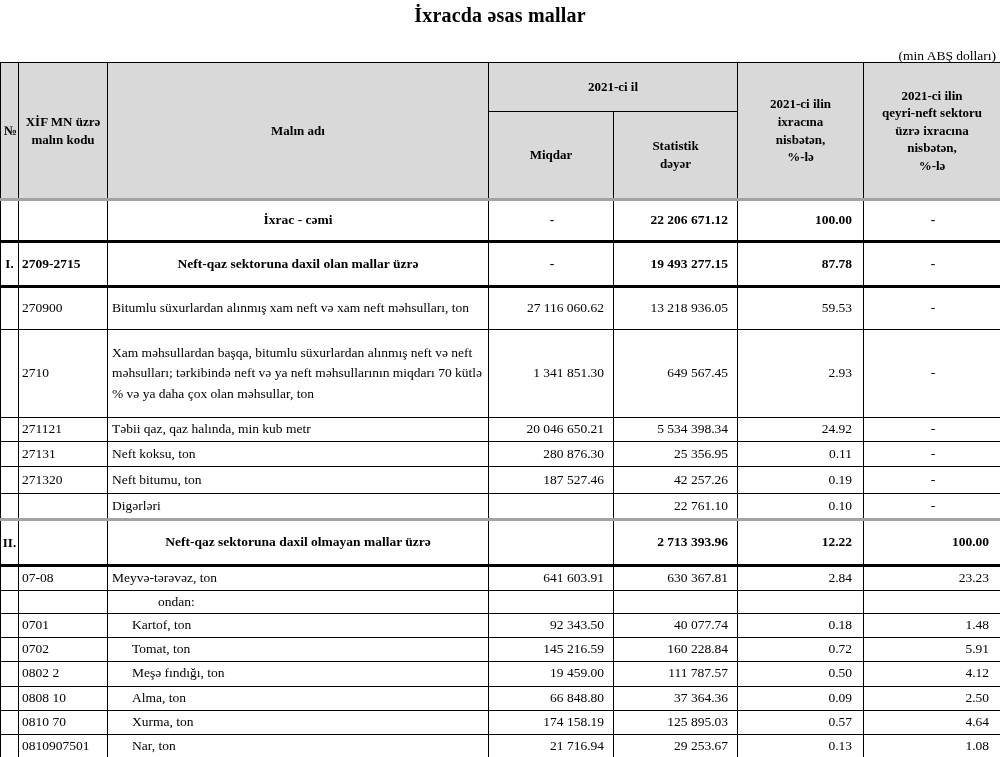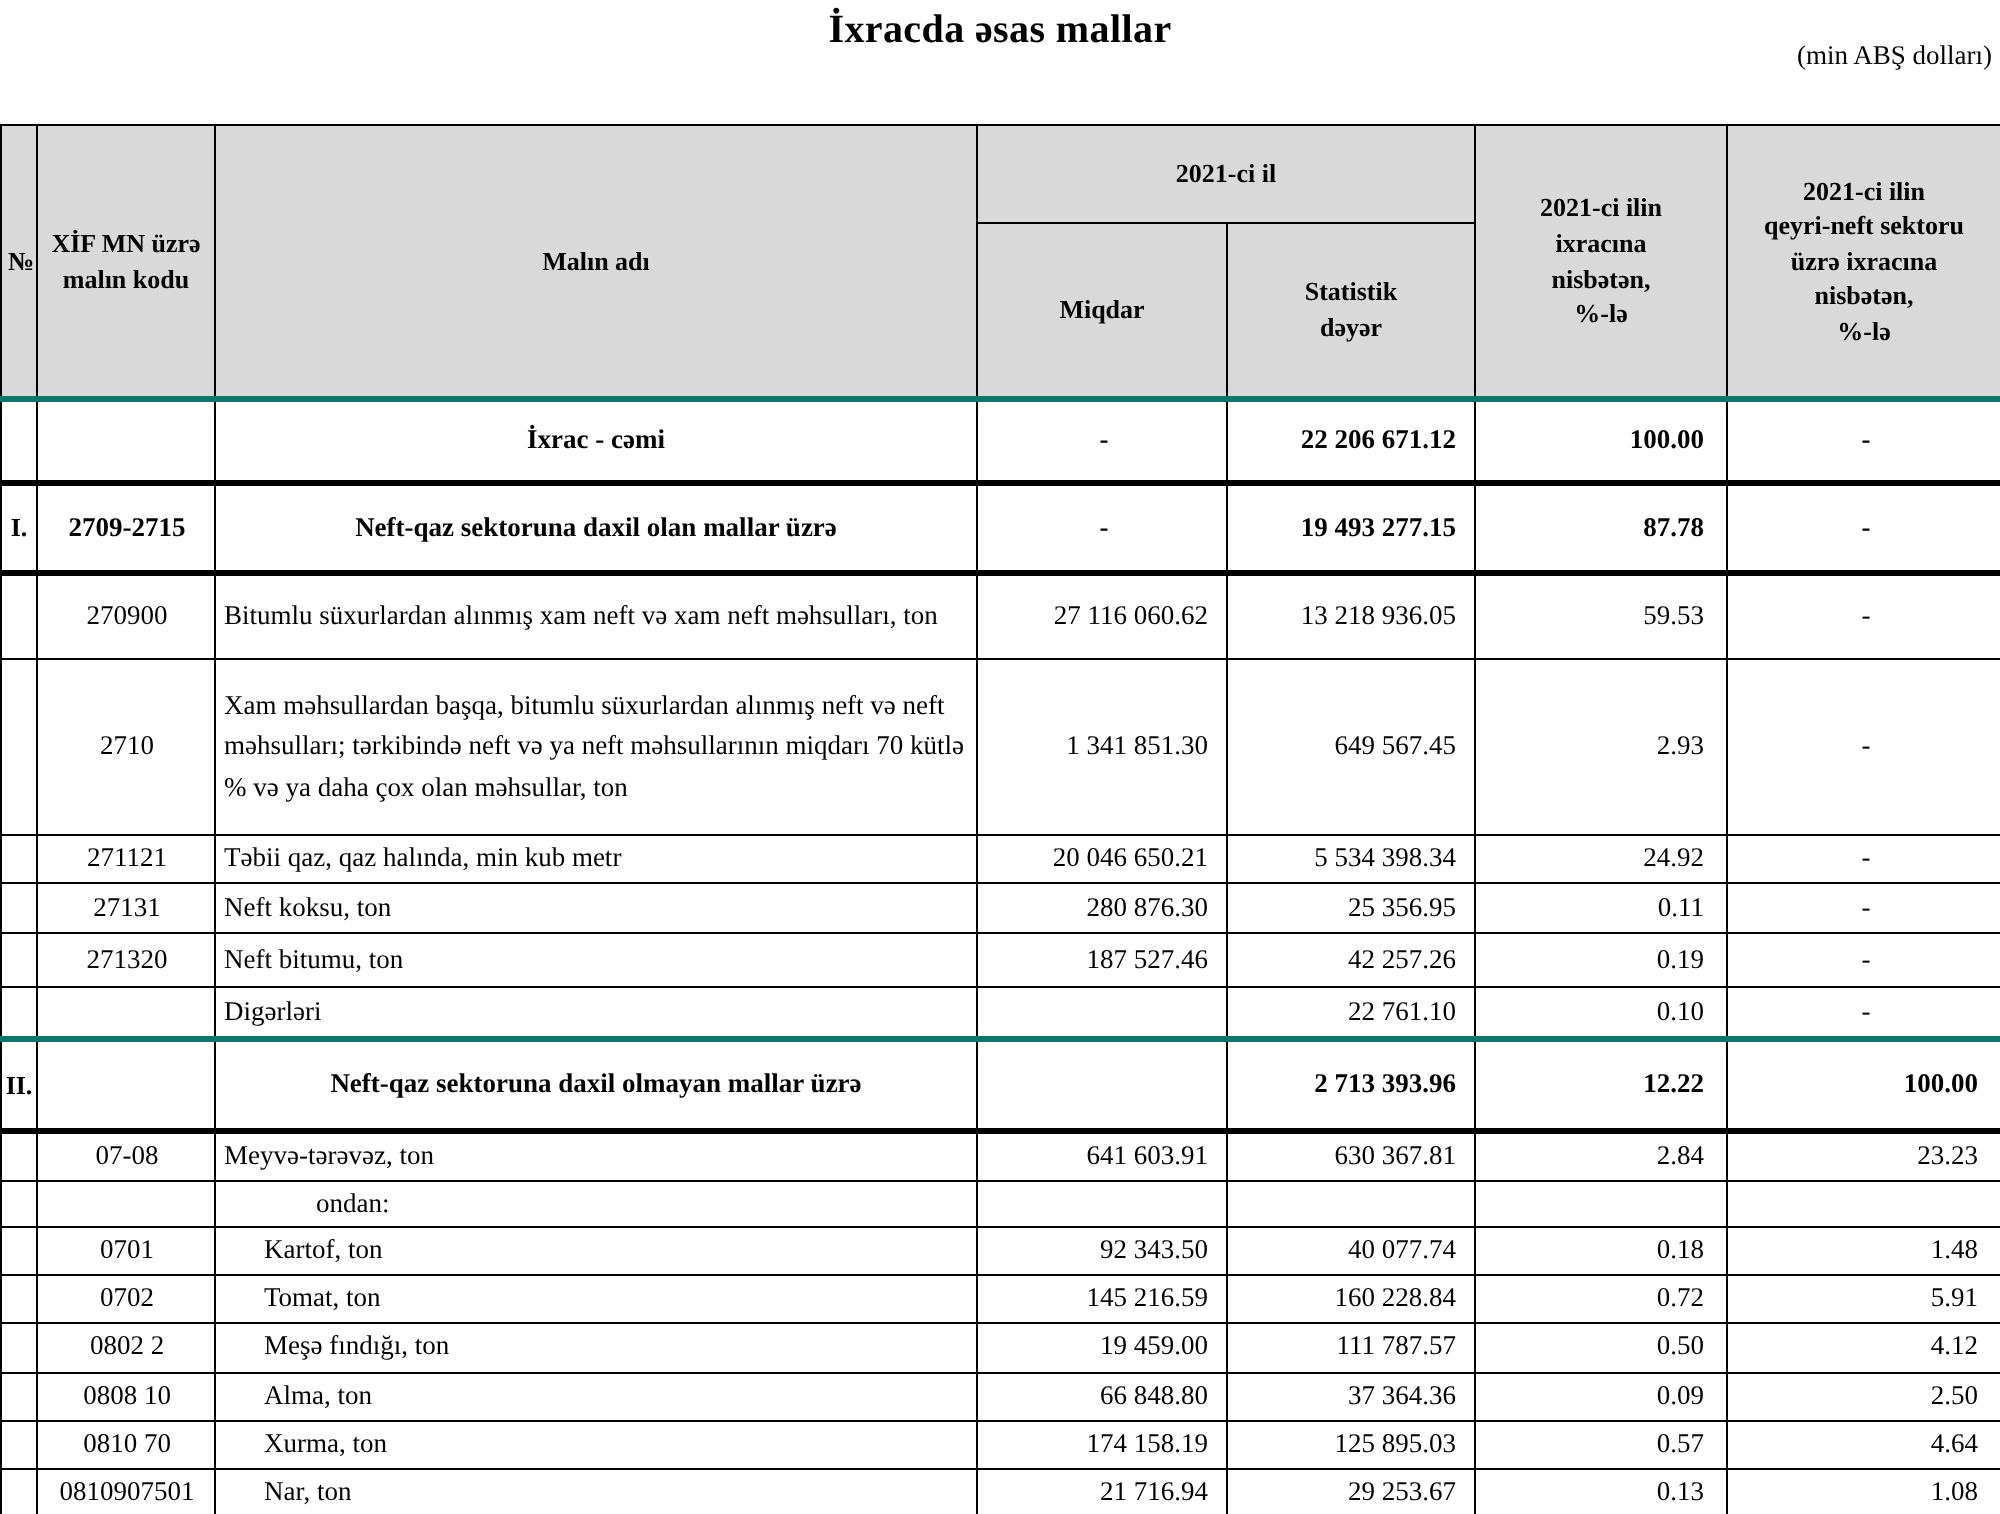--- a/index.html
+++ b/index.html
@@ -11,21 +11,21 @@
     overflow: hidden;
     position: relative;
   }
   .title {
     position: absolute; top: 4px; left: 0; width: 100%;
     text-align: center;
     font-size: 20px; font-weight: bold;
     letter-spacing: 0.2px;
   }
   .unit-note {
-    position: absolute; top: 20px; right: 4px;
+    position: absolute; top: 48px; right: 4px;
     font-size: 13.5px;
   }
   table.main {
     position: absolute; top: 62px; left: 0;
     width: 1000px;
     border-collapse: collapse;
     table-layout: fixed;
   }
   th, td {
     border: 1.5px solid #000;
@@ -41,31 +41,31 @@
     white-space: pre-line;
     line-height: 1.35;
   }
   td {
     font-size: 13.5px;
     vertical-align: middle;
     padding: 1px 2px;
     line-height: 1.5;
   }
   td.c-no   { text-align: center; padding: 0; font-size: 13px; }
-  td.c-code { text-align: center; padding-left: 3px; }
+  td.c-code { text-align: left; padding-left: 3px; }
   td.c-name { text-align: left; padding-left: 4px; padding-right: 4px; }
   td.c-name.center { text-align: center; }
   td.c-name.ind1 { padding-left: 24px; }
   td.c-name.ind2 { padding-left: 50px; }
   td.c-num  { text-align: right; padding-right: 9px; }
   td.c-pct  { text-align: right; padding-right: 11px; }
   td.dash   { text-align: center; padding-right: 0; }
   tr.section td {
     font-weight: bold;
-    border-top: 3px solid #0f766e;
+    border-top: 3px solid #a3a3a3;
     border-bottom: 3px solid #000;
   }
   thead tr.h1 { height: 49px; }
   thead tr.h2 { height: 88px; }
 </style>
 </head>
 <body>
 
 <div class="title">İxracda əsas mallar</div>
 <div class="unit-note">(min ABŞ dolları)</div>

